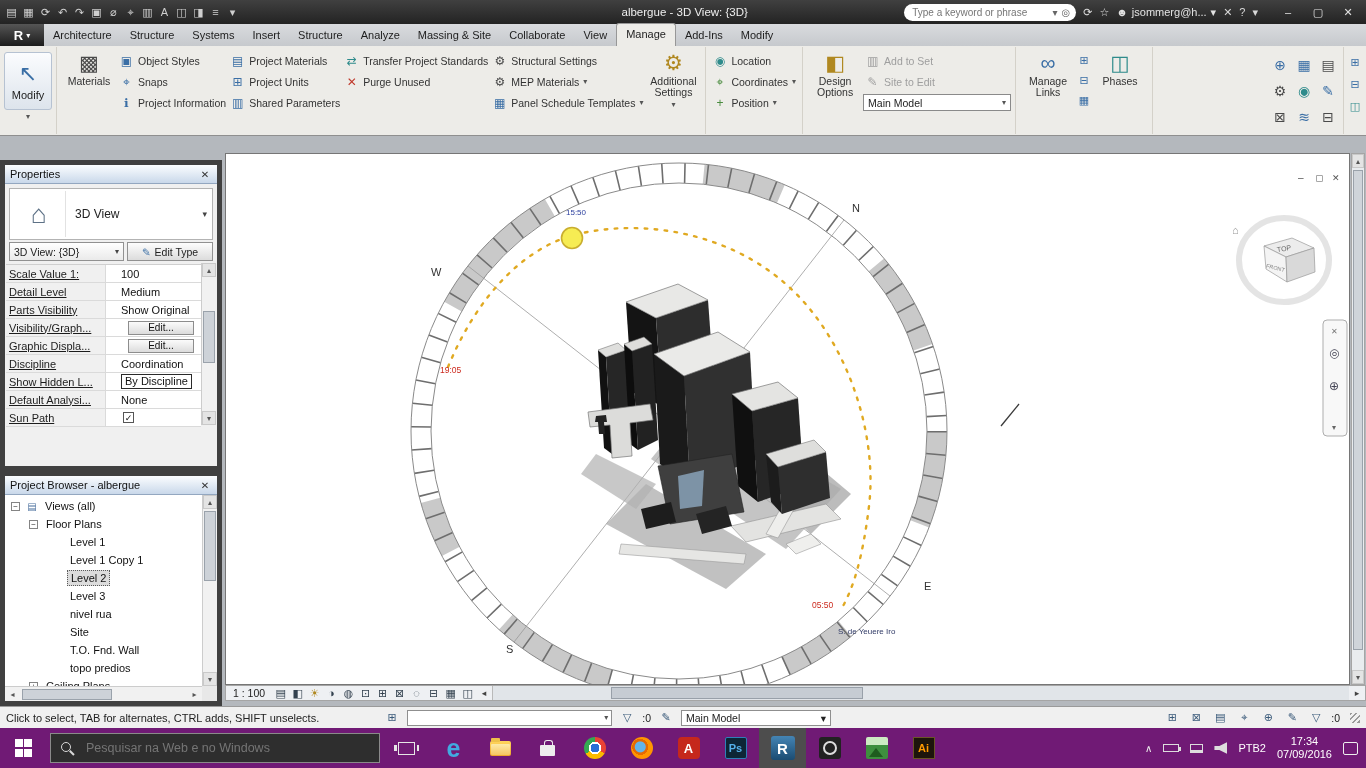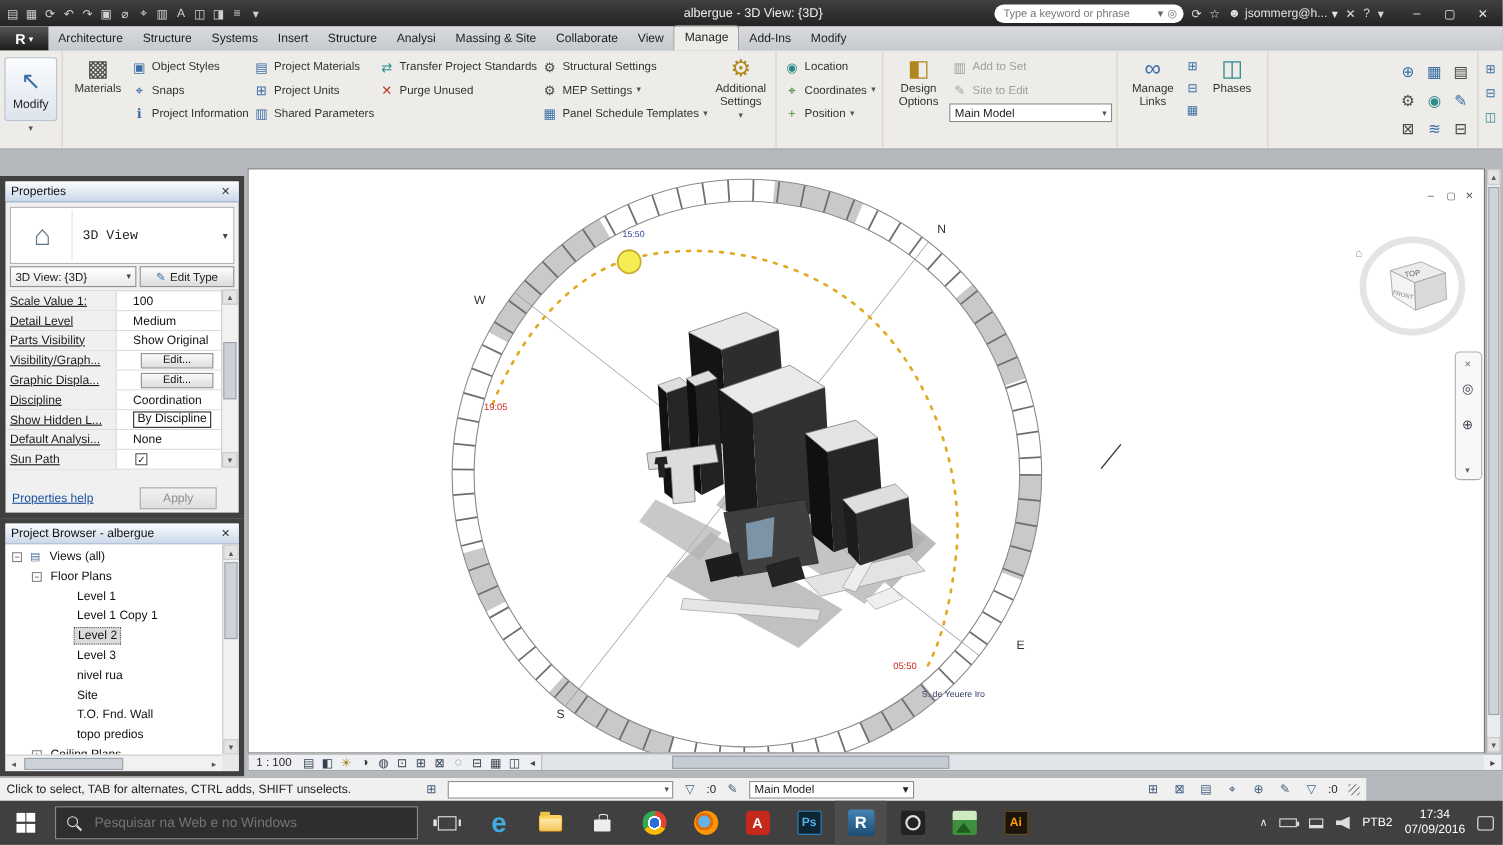--- a/index.html
+++ b/index.html
@@ -61,21 +61,21 @@
   
   #workspace{position:absolute;left:0;top:136px;width:1366px;height:570px;background:#b4b8bd;}
   .panel{position:absolute;background:#f0f0f0;border:5px solid #404040;}
   .phead{height:19px;background:linear-gradient(#fbfdff,#c9d8ea);border-bottom:1px solid #93a7c0;
     display:flex;align-items:center;padding:0 5px;font-size:11px;color:#111;}
   .phead .x{margin-left:auto;font-size:10px;color:#333;width:14px;text-align:center;}
 
   #properties{left:0;top:24px;width:222px;height:311px;}
   .typesel{margin:4px 4px 2px;background:#fff;border:1px solid #b3b3b3;height:52px;display:flex;align-items:center;}
   .typeicon{width:54px;height:46px;margin-left:2px;border-right:1px solid #e2e2e2;font-size:26px;color:#5d7186;}
-  .typesel .lbl{margin-left:9px;font-size:12px;font-family:Liberation Mono, monospace;}
+  .typesel .lbl{margin-left:9px;font-size:12px;}
   .typesel .dd{margin-left:auto;margin-right:5px;color:#444;font-size:9px;}
   .selrow{display:flex;margin:2px 4px 3px;gap:3px;}
   .selcombo{flex:1;height:19px;border:1px solid #919191;background:linear-gradient(#fff,#eaeaea);
     display:flex;align-items:center;justify-content:space-between;padding:0 4px;font-size:10.5px;}
   .selcombo .dd{font-size:8px;color:#444;}
   .edittype{width:86px;height:19px;border:1px solid #919191;background:linear-gradient(#fdfdfd,#dcdcdc);
     display:flex;align-items:center;justify-content:center;gap:4px;font-size:10.5px;}
   .pgrid{margin:2px 16px 0 1px;border-top:1px solid #cfcfcf;}
   .prow{display:flex;height:18px;border-bottom:1px solid #dadada;align-items:stretch;background:#fff;}
   .plabel{width:100px;padding-left:3px;border-right:1px solid #dadada;background:#f0f0f0;
@@ -117,34 +117,34 @@
     border:1px solid #a5a5a5;display:flex;align-items:center;padding-left:4px;}
   .vb-scale{padding:0 7px 0 3px;font-size:10.5px;color:#222;white-space:nowrap;}
   .vb-ic{width:17px;height:14px;font-size:11px;color:#33414f;display:flex;align-items:center;justify-content:center;}
   .hs{flex:1;height:14px;background:#e1e5e9;border-left:1px solid #b9b9b9;position:relative;}
   .hsthumb{position:absolute;left:118px;top:1px;bottom:1px;width:252px;background:#c6ccd3;border:1px solid #98a0a9;}
   .vb-btn{width:16px;height:14px;display:flex;align-items:center;justify-content:center;font-size:9px;color:#444;}
   #vscroll{position:absolute;left:1351px;top:17px;width:14px;height:532px;background:#e9ecef;border:1px solid #a5a5a5;}
   .vthumb{position:absolute;left:1px;right:1px;top:16px;height:480px;background:#cfd4da;border:1px solid #9aa2ab;}
 
   
-  #statusbar{position:absolute;left:0;top:706px;width:1242px;height:22px;background:#f0f0f0;
+  #statusbar{position:absolute;left:0;top:706px;width:1366px;height:22px;background:#f0f0f0;
     border-top:1px solid #9a9a9a;display:flex;align-items:center;padding:0 6px;gap:6px;}
   .sb-combo{width:205px;height:16px;background:#fff;border:1px solid #8f8f8f;display:flex;
     align-items:center;justify-content:flex-end;padding:0 3px;}
   .sb-combo .dd{font-size:8px;color:#555;}
   .sb-combo2{width:150px;height:16px;background:#fff;border:1px solid #8f8f8f;display:flex;
     align-items:center;justify-content:space-between;padding:0 4px;font-size:10.5px;}
   .sb-ic{width:18px;height:16px;font-size:11px;color:#3a5a7a;display:flex;align-items:center;justify-content:center;}
   .sb-count{font-size:10.5px;color:#222;}
   .grip{width:10px;height:10px;margin-left:4px;background:
     repeating-linear-gradient(135deg,#9a9a9a 0 1.5px,transparent 1.5px 4px);}
 
   
-  #taskbar{position:absolute;left:0;top:728px;width:1366px;height:40px;background:#404040;
+  #taskbar{position:absolute;left:0;top:728px;width:1366px;height:40px;background:#701a75;
     display:flex;align-items:center;color:#fff;}
   .tstart{width:47px;height:40px;display:flex;align-items:center;justify-content:center;}
   .winlogo{display:grid;grid-template-columns:8px 8px;grid-template-rows:8px 8px;gap:1.5px;}
   .winlogo i{background:#fff;}
   .tsearch{width:330px;height:30px;margin:0 3px;background:#2e2e2e;border:1px solid #8a8a8a;
     display:flex;align-items:center;padding:0 9px;gap:9px;}
   .tsearch input{background:transparent;border:none;outline:none;color:#c9c9c9;font-size:12.5px;flex:1;min-width:0;}
   .mag{width:15px;height:15px;position:relative;flex:none;}
   .mag::before{content:"";position:absolute;width:8px;height:8px;border:1.6px solid #d8d8d8;border-radius:50%;left:1px;top:1px;}
   .mag::after{content:"";position:absolute;width:6px;height:1.6px;background:#d8d8d8;transform:rotate(45deg);left:9px;top:11px;}
@@ -236,21 +236,21 @@
   <div id="tabrow">
     <div class="appbtn">
       <span>R</span>
       <span class="dd">▾</span>
     </div>
     <div class="tab">Architecture</div>
     <div class="tab">Structure</div>
     <div class="tab">Systems</div>
     <div class="tab">Insert</div>
     <div class="tab">Structure</div>
-    <div class="tab">Analysi</div>
+    <div class="tab">Analyze</div>
     <div class="tab">Massing &amp; Site</div>
     <div class="tab">Collaborate</div>
     <div class="tab">View</div>
     <div class="tab active">Manage</div>
     <div class="tab">Add-Ins</div>
     <div class="tab">Modify</div>
   </div>
 
   <div id="ribbon">
     <div class="rgroup">
@@ -306,21 +306,21 @@
           <span>Purge Unused</span>
         </div>
       </div>
       <div class="rcol">
         <div class="ritem">
           <span class="ic dark">⚙</span>
           <span>Structural Settings</span>
         </div>
         <div class="ritem">
           <span class="ic dark">⚙</span>
-          <span>MEP Settings</span>
+          <span>MEP Materials</span>
           <span class="ddsm">▾</span>
         </div>
         <div class="ritem">
           <span class="ic blue">▦</span>
           <span>Panel Schedule Templates</span>
           <span class="ddsm">▾</span>
         </div>
       </div>
       <div class="rbig">
         <span class="bigic ic gold">⚙</span>
@@ -473,24 +473,20 @@
           <span class="plabel">Sun Path</span>
           <span class="pval">
             <span class="cb">✓</span>
           </span>
         </div>
       </div>
       <div class="pscroll">
         <div class="sarrow">▴</div>
         <div class="pthumb"></div>
         <div class="sarrow" style="position:absolute;bottom:0;left:0;right:0;">▾</div>
-      </div>
-      <div class="pbottom">
-        <span class="plink">Properties help</span>
-        <span class="applybtn">Apply</span>
       </div>
     </div>
 
     <div class="panel" id="projbrowser">
       <div class="phead">
         <span>Project Browser - albergue</span>
         <span class="x">✕</span>
       </div>
       <div class="tree">
         <div class="trow lvl0">

